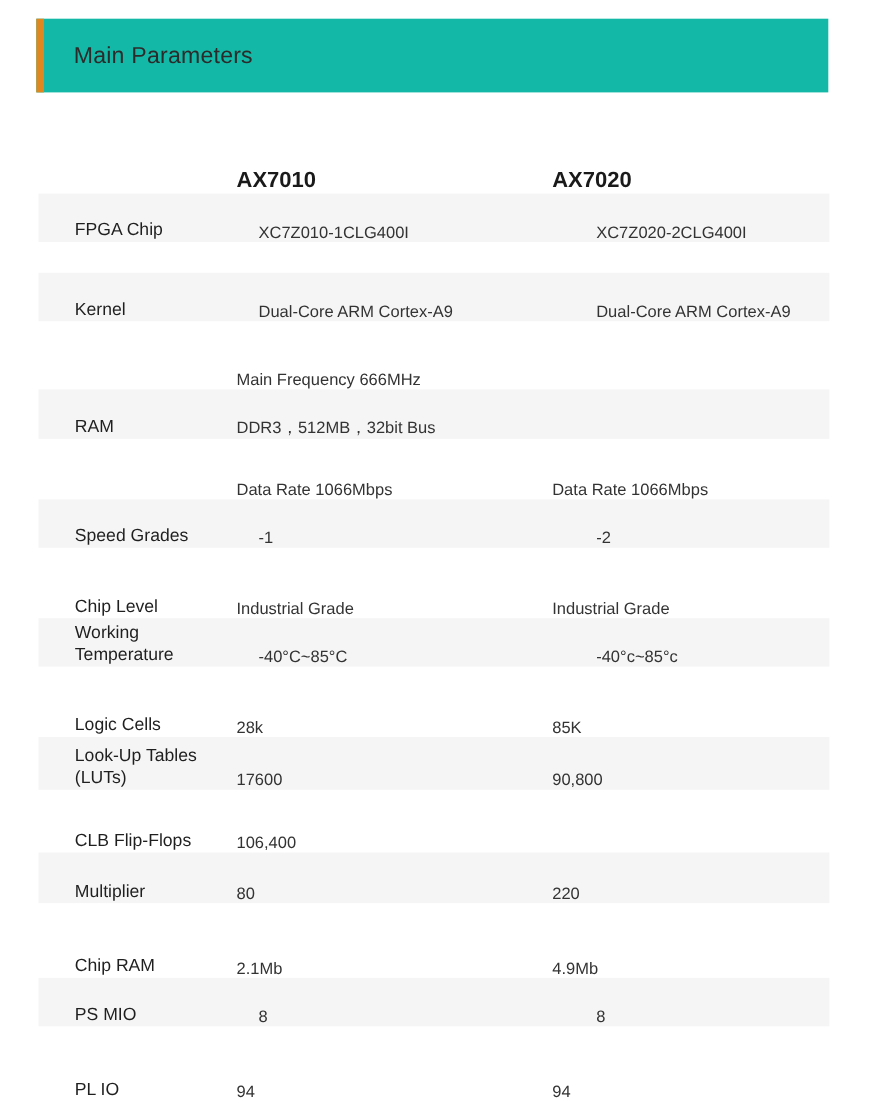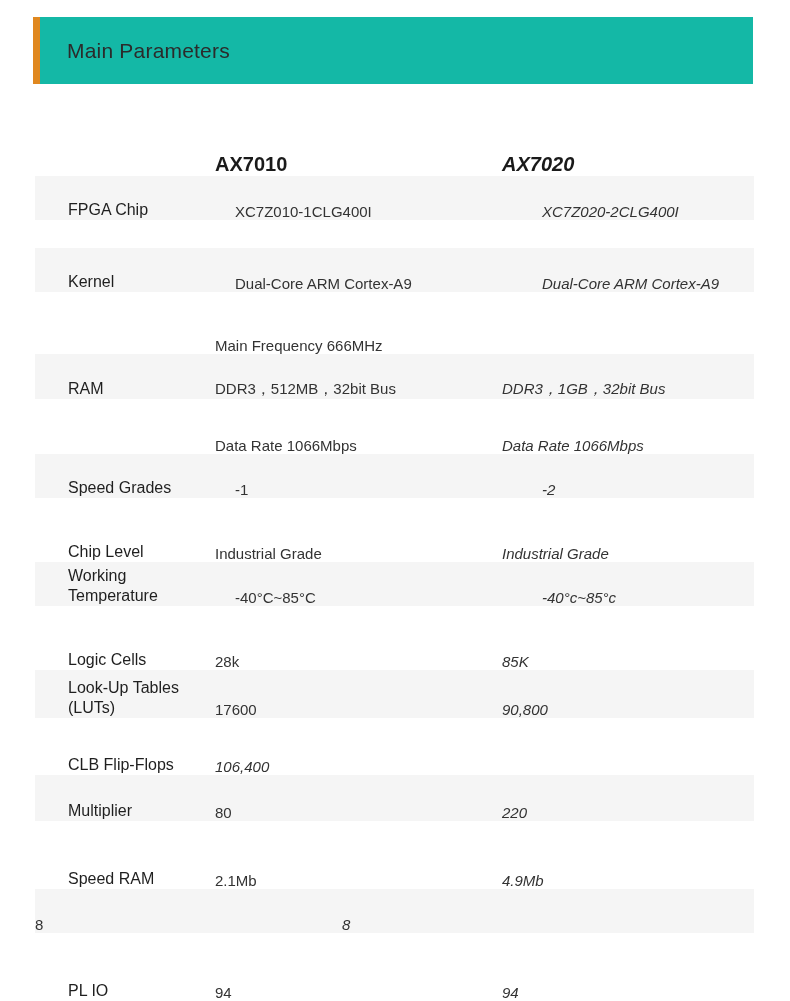--- a/index.html
+++ b/index.html
@@ -50,21 +50,20 @@
     width: 287px;
     font-size: 15px;
     color: #333333;
     white-space: pre-line;
   }
   .cell-v2 {
     flex: 1;
     font-size: 15px;
     color: #333333;
     white-space: pre-line;
-    font-style: italic;
   }
 
   
   .col-header-row { height: 92px; }
   .col-header-row .cell-v1,
   .col-header-row .cell-v2 {
     font-size: 20px;
     font-weight: bold;
     color: #1a1a1a;
   }
@@ -111,21 +110,20 @@
   </div>
 
   <div class="row h62">
     <div class="cell-label"></div>
     <div class="cell-v1">Main Frequency 666MHz</div>
   </div>
 
   <div class="row shaded h45">
     <div class="cell-label">RAM</div>
     <div class="cell-v1">DDR3，512MB，32bit Bus</div>
-    <div class="cell-v2">DDR3，1GB，32bit Bus</div>
   </div>
 
   <div class="row h55">
     <div class="cell-label"></div>
     <div class="cell-v1">Data Rate 1066Mbps</div>
     <div class="cell-v2">Data Rate 1066Mbps</div>
   </div>
 
   <div class="row shaded h44">
     <div class="cell-label">Speed Grades</div>
@@ -164,26 +162,27 @@
     <div class="cell-v2">106,400</div>
   </div>
 
   <div class="row shaded h46">
     <div class="cell-label">Multiplier</div>
     <div class="cell-v1">80</div>
     <div class="cell-v2">220</div>
   </div>
 
   <div class="row h68">
-    <div class="cell-label">Speed RAM</div>
+    <div class="cell-label">Chip RAM</div>
     <div class="cell-v1">2.1Mb</div>
     <div class="cell-v2">4.9Mb</div>
   </div>
 
   <div class="row shaded h44">
+    <div class="cell-label">PS MIO</div>
     <div class="cell-v1">8</div>
     <div class="cell-v2">8</div>
   </div>
 
   <div class="row h68">
     <div class="cell-label">PL IO</div>
     <div class="cell-v1">94</div>
     <div class="cell-v2">94</div>
   </div>
 

